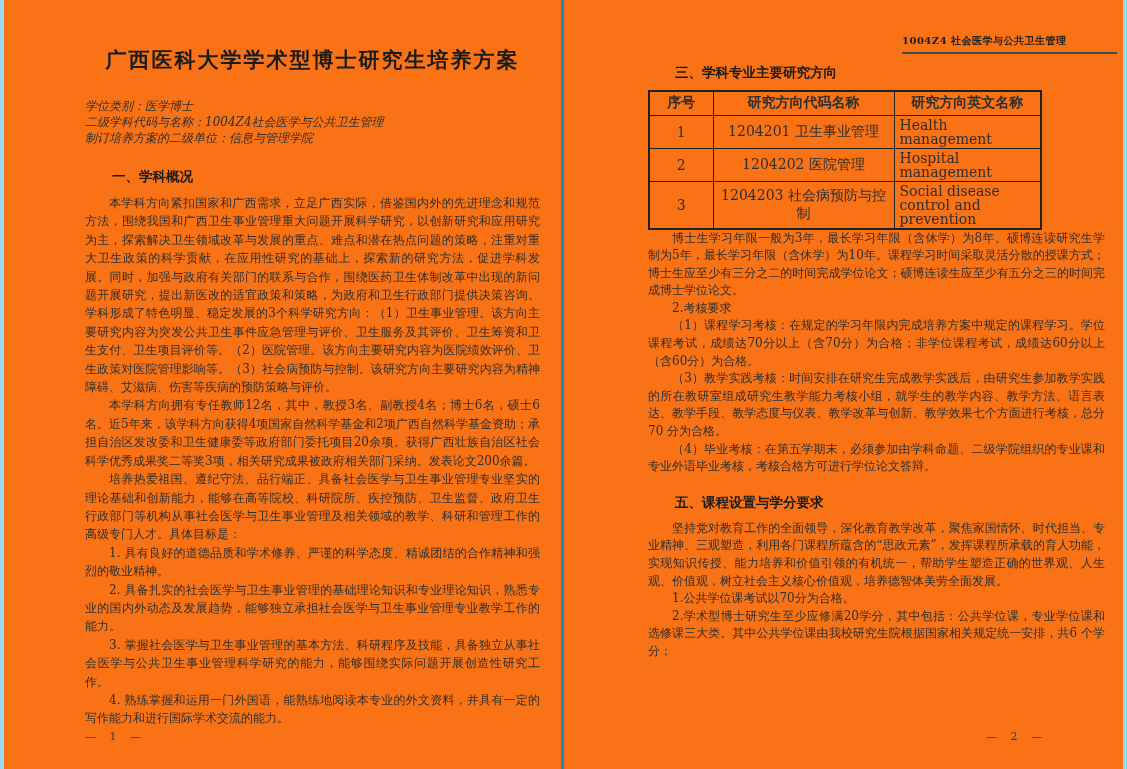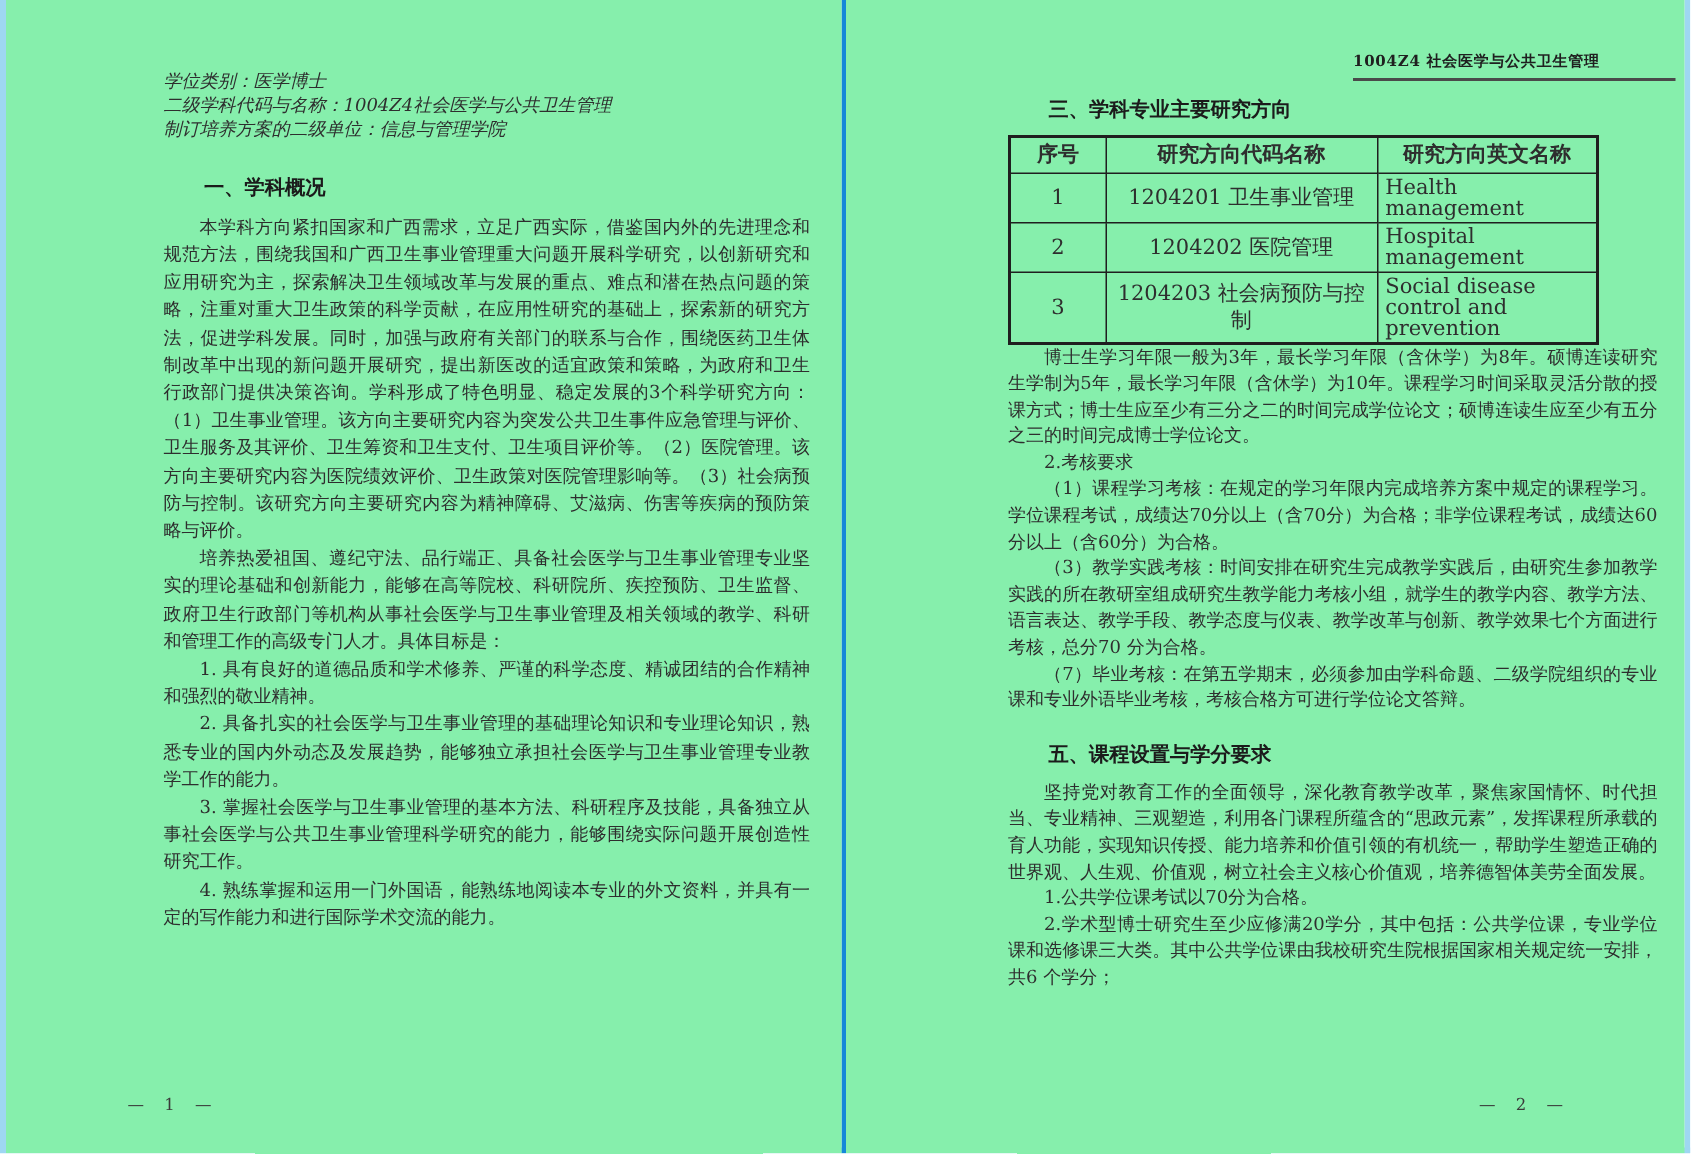--- a/index.html
+++ b/index.html
@@ -20,21 +20,21 @@
     color: var(--ink);
   }
   .edge { position: absolute; background: var(--edge-blue); }
   .edge-left   { left: 0; top: 0; width: 4px; height: 100%; }
   .edge-right  { right: 0; top: 0; width: 4px; height: 100%; }
   .edge-bottom { left: 0; bottom: 0; width: 100%; height: 4px; }
   .divider {
     position: absolute; left: 561px; top: 0; width: 3px; height: 100%;
     background: var(--divider-blue);
   }
-  .page { position: absolute; top: 0; height: 769px; background: #86efac; padding-left: 24px; }
+  .page { position: absolute; top: 0; height: 769px; background: #f97316; }
   .page-left  { left: 4px;   width: 557px; }
   .page-right { left: 564px; width: 559px; }
 
   .p1-content { padding: 46px 21px 0 81px; }
   .p2-content { padding: 64px 18px 0 84px; }
 
   .doc-title {
     font-size: 21px; font-weight: bold; text-align: center;
     letter-spacing: 2px; margin: 0 0 24px 0; color: #1b1b1b;
   }
@@ -89,29 +89,31 @@
 
 <div class="canvas">
 
   <div class="edge edge-left"></div>
   <div class="edge edge-right"></div>
   <div class="edge edge-bottom"></div>
   <div class="divider"></div>
 
   <div class="page page-left">
     <div class="p1-content">
+      <h1 class="doc-title">广西医科大学学术型博士研究生培养方案</h1>
 
       <div class="meta-block">
         <div class="meta-line">学位类别：医学博士</div>
         <div class="meta-line">二级学科代码与名称：1004Z4社会医学与公共卫生管理</div>
         <div class="meta-line">制订培养方案的二级单位：信息与管理学院</div>
       </div>
 
       <h2 class="sec-heading mt-sec1">一、学科概况</h2>
       <p class="para">本学科方向紧扣国家和广西需求，立足广西实际，借鉴国内外的先进理念和规范方法，围绕我国和广西卫生事业管理重大问题开展科学研究，以创新研究和应用研究为主，探索解决卫生领域改革与发展的重点、难点和潜在热点问题的策略，注重对重大卫生政策的科学贡献，在应用性研究的基础上，探索新的研究方法，促进学科发展。同时，加强与政府有关部门的联系与合作，围绕医药卫生体制改革中出现的新问题开展研究，提出新医改的适宜政策和策略，为政府和卫生行政部门提供决策咨询。学科形成了特色明显、稳定发展的3个科学研究方向：（1）卫生事业管理。该方向主要研究内容为突发公共卫生事件应急管理与评价、卫生服务及其评价、卫生筹资和卫生支付、卫生项目评价等。（2）医院管理。该方向主要研究内容为医院绩效评价、卫生政策对医院管理影响等。（3）社会病预防与控制。该研究方向主要研究内容为精神障碍、艾滋病、伤害等疾病的预防策略与评价。</p>
+      <p class="para">本学科方向拥有专任教师12名，其中，教授3名、副教授4名；博士6名，硕士6名。近5年来，该学科方向获得4项国家自然科学基金和2项广西自然科学基金资助；承担自治区发改委和卫生健康委等政府部门委托项目20余项。获得广西壮族自治区社会科学优秀成果奖二等奖3项，相关研究成果被政府相关部门采纳。发表论文200余篇。</p>
 
       <p class="para">培养热爱祖国、遵纪守法、品行端正、具备社会医学与卫生事业管理专业坚实的理论基础和创新能力，能够在高等院校、科研院所、疾控预防、卫生监督、政府卫生行政部门等机构从事社会医学与卫生事业管理及相关领域的教学、科研和管理工作的高级专门人才。具体目标是：</p>
       <p class="para">1. 具有良好的道德品质和学术修养、严谨的科学态度、精诚团结的合作精神和强烈的敬业精神。</p>
       <p class="para">2. 具备扎实的社会医学与卫生事业管理的基础理论知识和专业理论知识，熟悉专业的国内外动态及发展趋势，能够独立承担社会医学与卫生事业管理专业教学工作的能力。</p>
       <p class="para">3. 掌握社会医学与卫生事业管理的基本方法、科研程序及技能，具备独立从事社会医学与公共卫生事业管理科学研究的能力，能够围绕实际问题开展创造性研究工作。</p>
       <p class="para">4. 熟练掌握和运用一门外国语，能熟练地阅读本专业的外文资料，并具有一定的写作能力和进行国际学术交流的能力。</p>
     </div>
     <div class="footer footer-1">— 1 —</div>
   </div>
 
@@ -150,21 +152,21 @@
             <td class="c">1204203  社会病预防与控制</td>
             <td class="en">Social disease control and prevention</td>
           </tr>
         </tbody>
       </table>
 
       <p class="para">博士生学习年限一般为3年，最长学习年限（含休学）为8年。硕博连读研究生学制为5年，最长学习年限（含休学）为10年。课程学习时间采取灵活分散的授课方式；博士生应至少有三分之二的时间完成学位论文；硕博连读生应至少有五分之三的时间完成博士学位论文。</p>
       <p class="para">2.考核要求</p>
       <p class="para">（1）课程学习考核：在规定的学习年限内完成培养方案中规定的课程学习。学位课程考试，成绩达70分以上（含70分）为合格；非学位课程考试，成绩达60分以上（含60分）为合格。</p>
       <p class="para">（3）教学实践考核：时间安排在研究生完成教学实践后，由研究生参加教学实践的所在教研室组成研究生教学能力考核小组，就学生的教学内容、教学方法、语言表达、教学手段、教学态度与仪表、教学改革与创新、教学效果七个方面进行考核，总分70 分为合格。</p>
-      <p class="para">（7）毕业考核：在第五学期末，必须参加由学科命题、二级学院组织的专业课和专业外语毕业考核，考核合格方可进行学位论文答辩。</p>
+      <p class="para">（4）毕业考核：在第五学期末，必须参加由学科命题、二级学院组织的专业课和专业外语毕业考核，考核合格方可进行学位论文答辩。</p>
 
       <h2 class="sec-heading mt-sec5">五、课程设置与学分要求</h2>
       <p class="para">坚持党对教育工作的全面领导，深化教育教学改革，聚焦家国情怀、时代担当、专业精神、三观塑造，利用各门课程所蕴含的“思政元素”，发挥课程所承载的育人功能，实现知识传授、能力培养和价值引领的有机统一，帮助学生塑造正确的世界观、人生观、价值观，树立社会主义核心价值观，培养德智体美劳全面发展。</p>
       <p class="para">1.公共学位课考试以70分为合格。</p>
       <p class="para">2.学术型博士研究生至少应修满20学分，其中包括：公共学位课，专业学位课和选修课三大类。其中公共学位课由我校研究生院根据国家相关规定统一安排，共6 个学分；</p>
     </div>
     <div class="footer footer-2">— 2 —</div>
   </div>
 
 </div>

